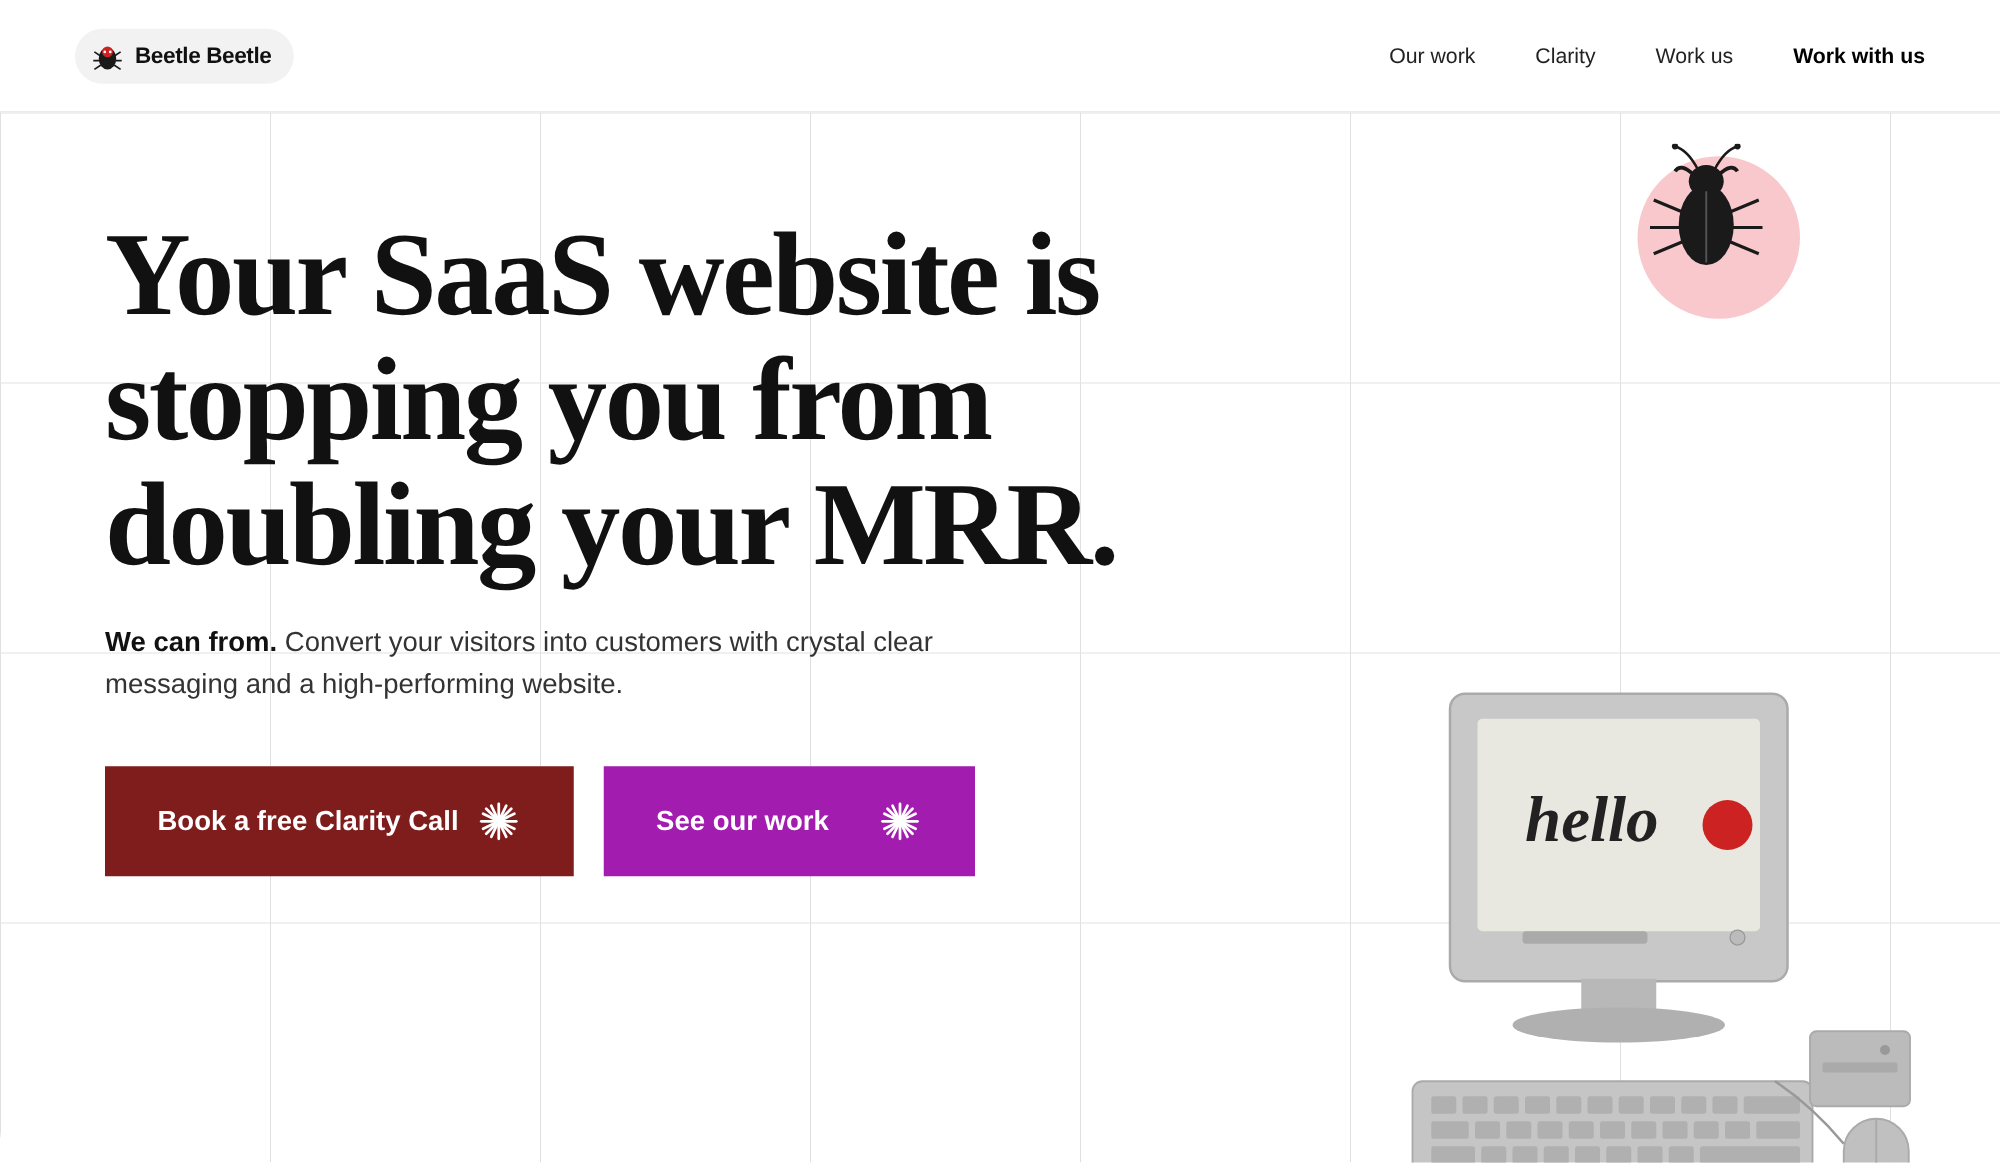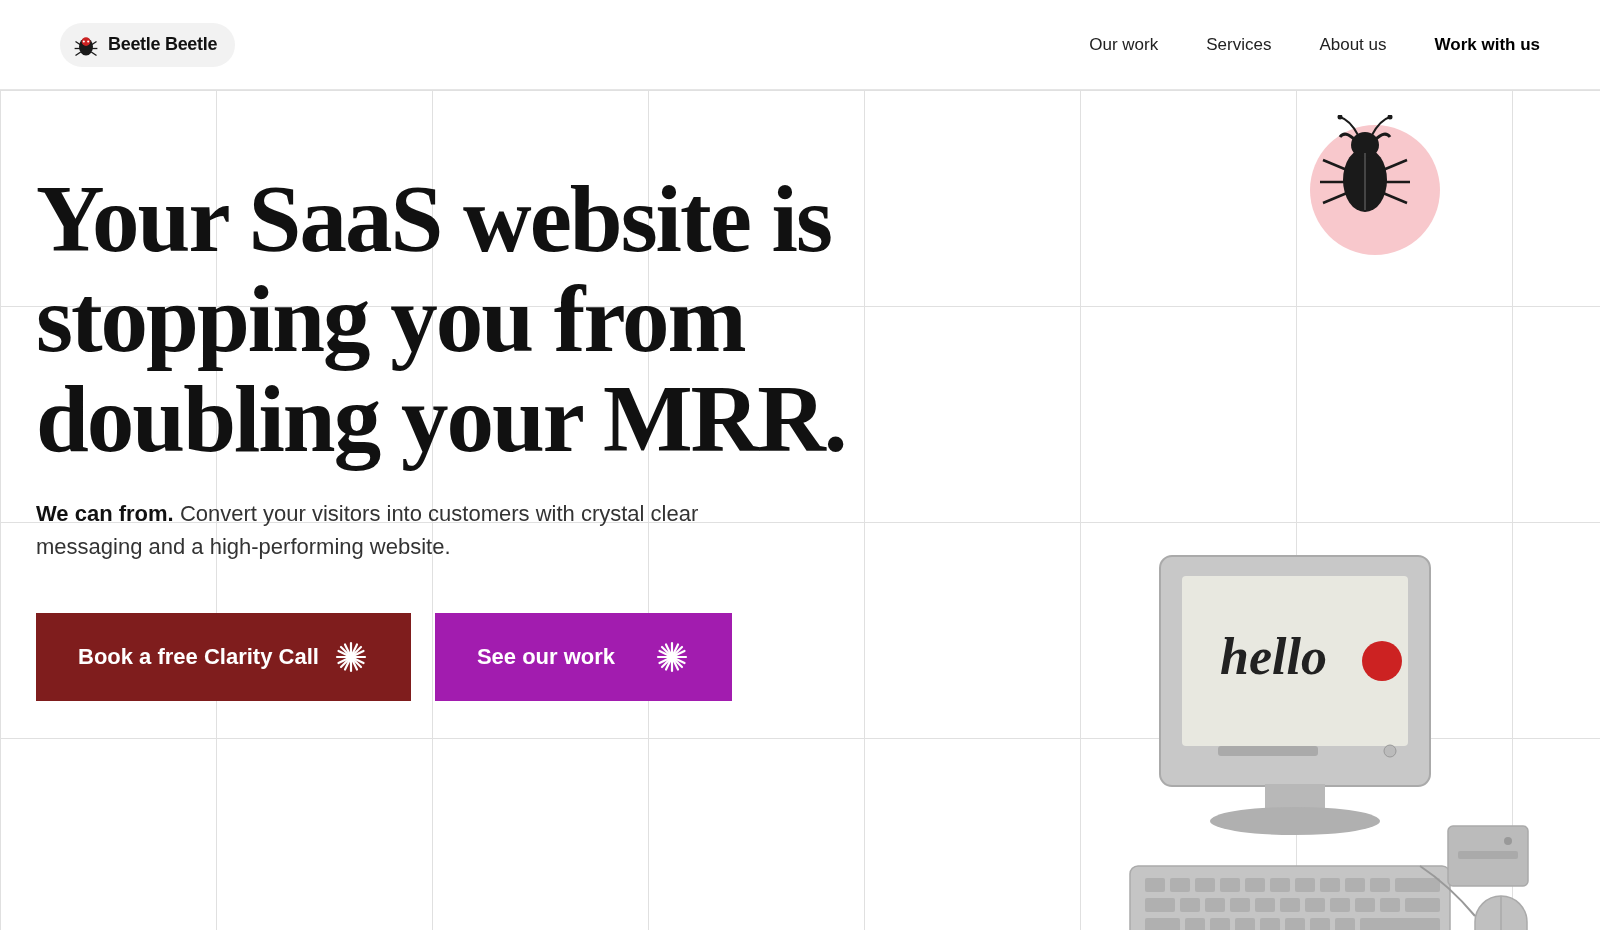--- a/index.html
+++ b/index.html
@@ -86,21 +86,21 @@
       background-image:
         linear-gradient(to right, #e0e0e0 1px, transparent 1px),
         linear-gradient(to bottom, #e0e0e0 1px, transparent 1px);
       background-size: 216px 216px;
     }
 
     
     .hero {
       position: relative;
       z-index: 2;
-      padding: 0 36px;
+      padding: 0 84px;
       padding-top: 50px;
     }
 
     
     .beetle-area {
       position: absolute;
       top: 0;
       right: 0;
       width: 700px;
       height: 200px;
@@ -200,20 +200,21 @@
       width: 460px;
       z-index: 3;
     }
 
     
     .page {
       position: relative;
       width: 1600px;
       min-height: 930px;
       overflow: hidden;
+      border-radius: 25px;
     }
   </style>
 </head>
 <body>
 
 <div class="page">
 
   <div class="grid-bg"></div>
 
   <nav>
@@ -229,22 +230,22 @@
         <line x1="22" y1="20" x2="29" y2="20" stroke="#1a1a1a" stroke-width="1.5"></line>
         <line x1="22" y1="24" x2="28" y2="28" stroke="#1a1a1a" stroke-width="1.5"></line>
         <ellipse cx="13.5" cy="12" rx="1.2" ry="1.2" fill="#fff"></ellipse>
         <ellipse cx="18.5" cy="12" rx="1.2" ry="1.2" fill="#fff"></ellipse>
       </svg>
       <span class="logo-text">Beetle Beetle</span>
     </div>
 
     <ul class="nav-links">
       <li><a href="#">Our work</a></li>
-      <li><a href="#">Services</a></li>
-      <li><a href="#">About us</a></li>
+      <li><a href="#">Clarity</a></li>
+      <li><a href="#">Work us</a></li>
       <li><a href="#" class="active">Work with us</a></li>
     </ul>
   </nav>
 
   <div class="hero">
 
     <div class="beetle-area">
       <div class="beetle-circle">
 
         <svg class="beetle-svg" viewBox="0 0 120 110" xmlns="http://www.w3.org/2000/svg">

